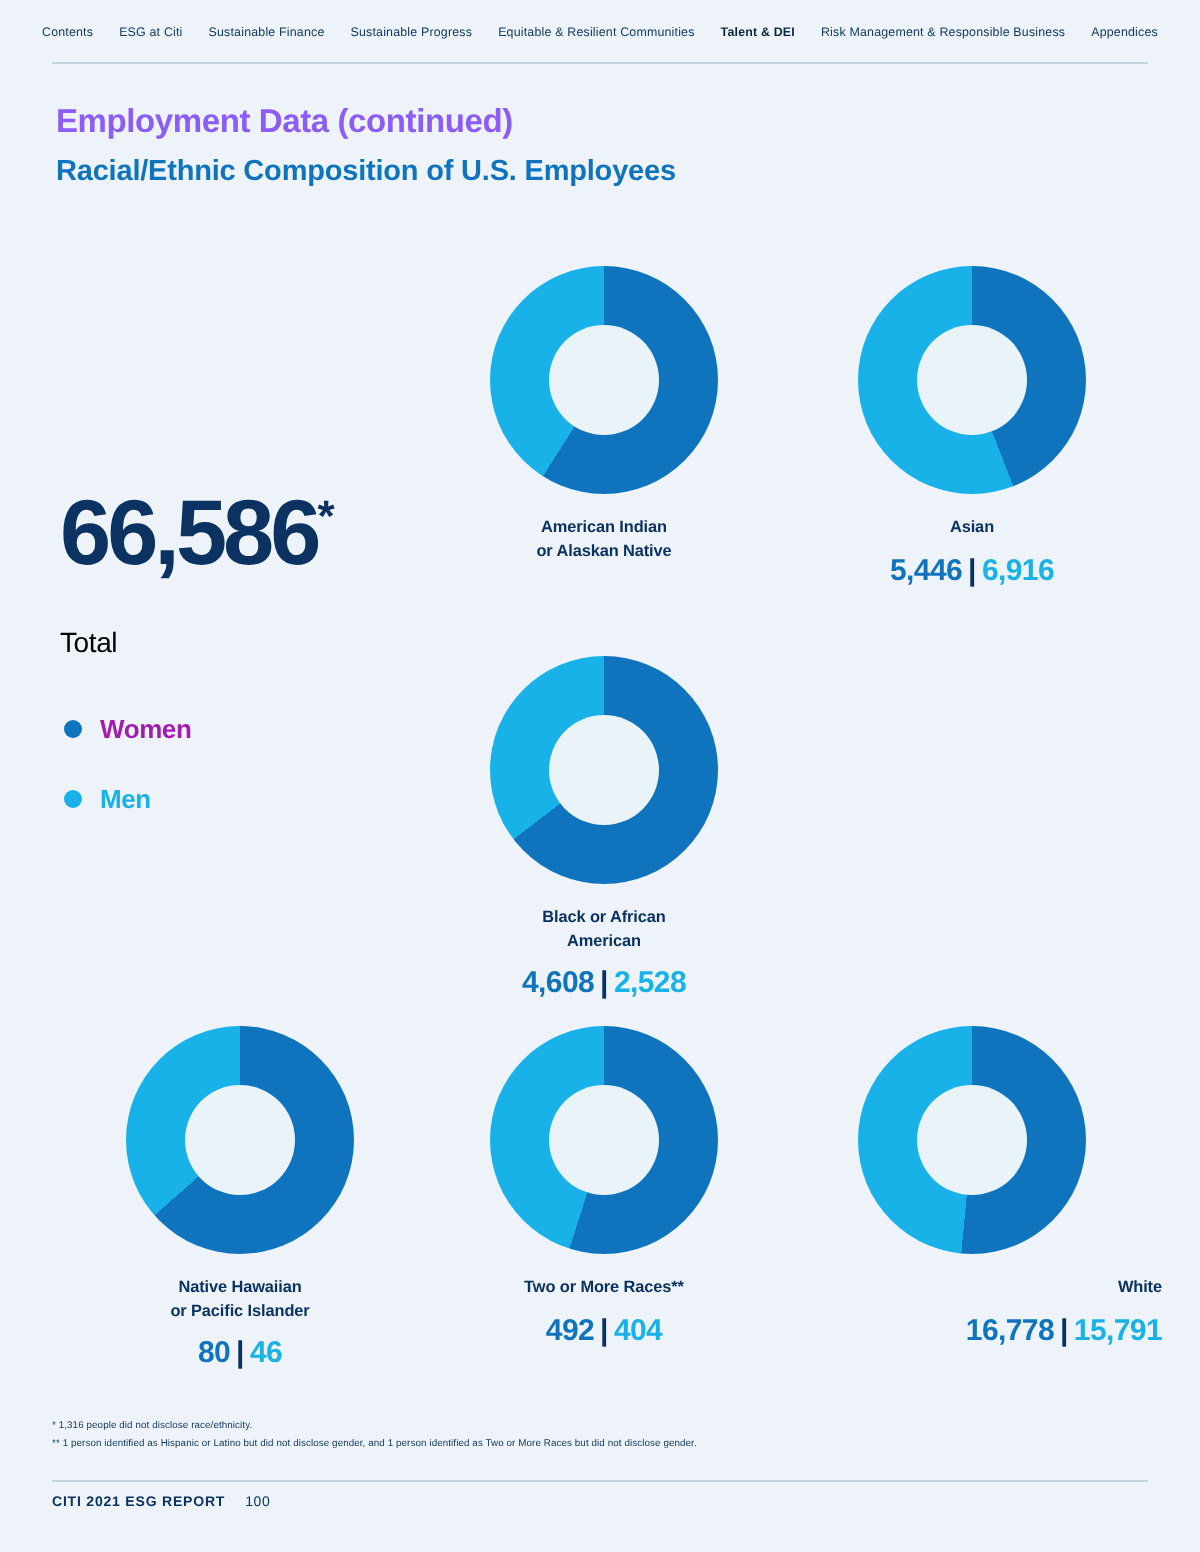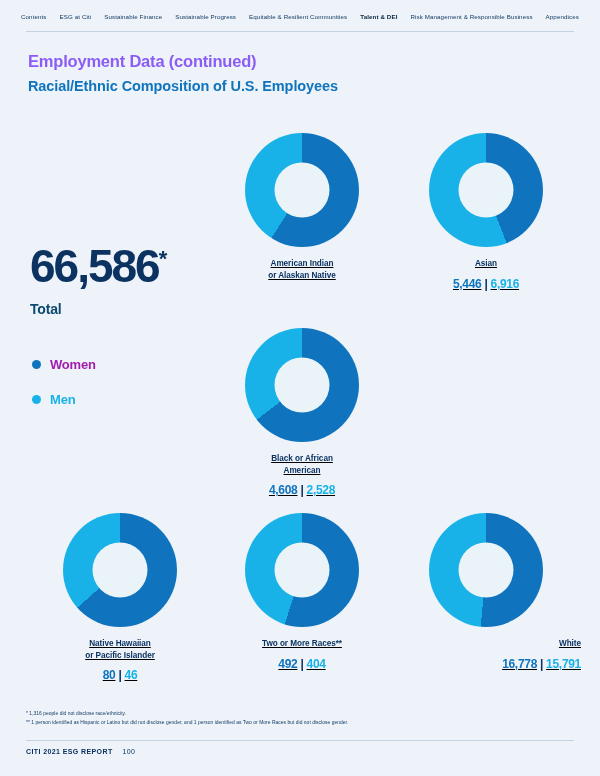--- a/index.html
+++ b/index.html
@@ -40,46 +40,46 @@
   
   .total-wrap { position: absolute; left: 30px; top: 243px; }
   .total-num {
     font-size: 46px; font-weight: bold; color: #0b3260;
     letter-spacing: -2px; line-height: 1; position: relative; display: inline-block;
   }
   .total-num .star {
     font-size: 22px; vertical-align: super; letter-spacing: 0; font-weight: bold;
   }
   .total-label {
-    font-size: 14px; font-weight: bold; color: #0c4a6e;
-    margin-top: 12px; letter-spacing: -.2px;
+    font-size: 14px; font-weight: normal; color: #000000;
+    margin-top: 24px; letter-spacing: -.2px;
   }
   .legend { position: absolute; left: 32px; top: 357px; }
   .legend-row { display: flex; align-items: center; margin-bottom: 20px; }
   .legend-dot { width: 9px; height: 9px; border-radius: 50%; margin-right: 9px; }
   .legend-text { font-size: 13px; font-weight: bold; letter-spacing: -.2px; }
 
   
-  .donut-cell { position: absolute; width: 190px; text-align: center; text-decoration: underline; }
+  .donut-cell { position: absolute; width: 190px; text-align: center; }
   .donut {
     width: 114px; height: 114px; border-radius: 50%;
     margin: 0 auto; position: relative;
   }
   .donut .hole {
     position: absolute; left: 50%; top: 50%;
     transform: translate(-50%,-50%);
     width: 55px; height: 55px; border-radius: 50%;
     background: #eaf4f8;
   }
   .donut-label {
     margin-top: 11px; font-size: 8.2px; font-weight: bold;
     color: #0b3260; line-height: 1.42; letter-spacing: -.05px;
   }
   .donut-values {
-    margin-top: 7px; font-size: 12px; font-weight: bold; letter-spacing: -.3px;
+    margin-top: 7px; font-size: 15px; font-weight: bold; letter-spacing: -.3px;
   }
   .v-women { color: #0f74bd; }
   .v-sep { color: #0b3260; margin: 0 3px; font-weight: bold; }
   .v-men { color: #19b2e8; }
 
   
   .footnotes { position: absolute; left: 26px; top: 709px; }
   .footnote {
     font-size: 4.9px; color: #143a63; line-height: 1.9; letter-spacing: .05px;
   }

